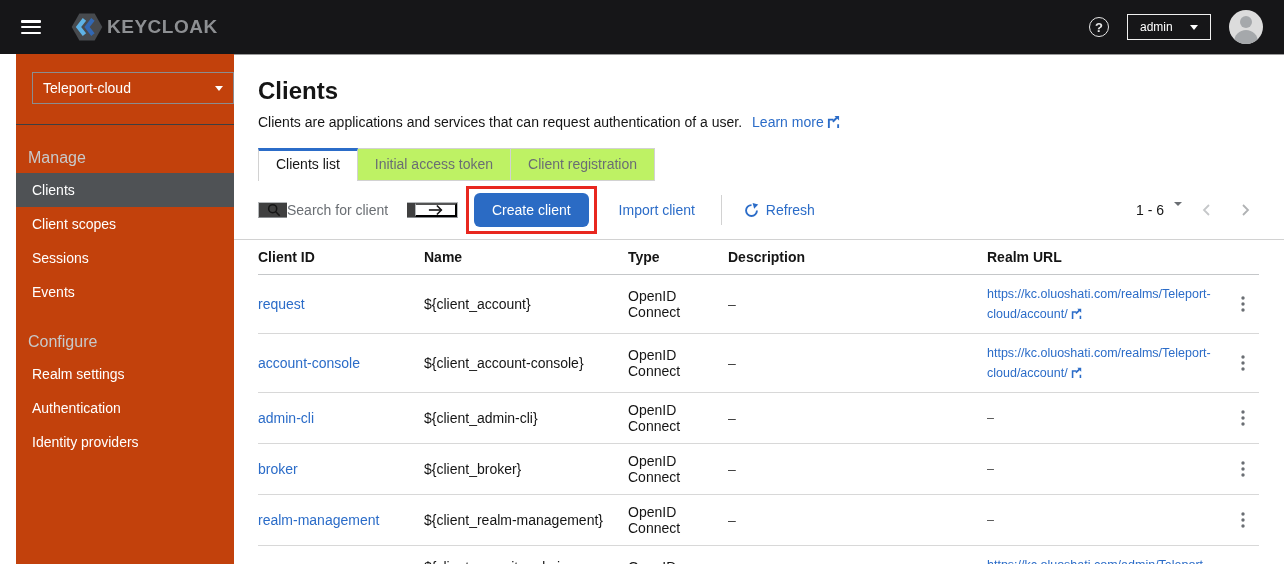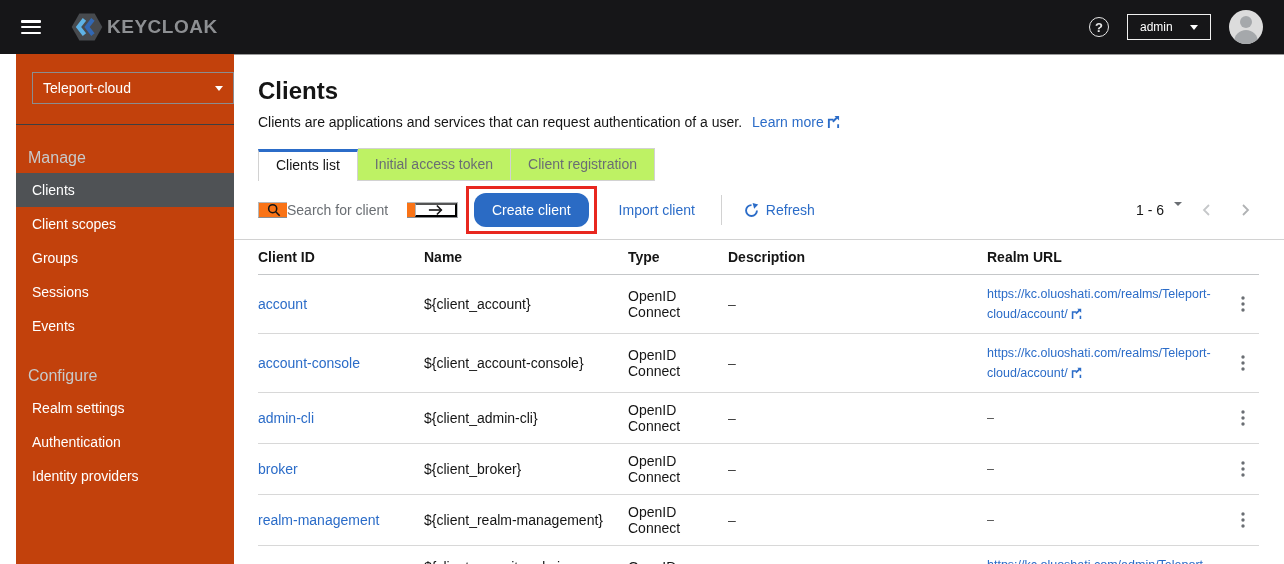--- a/index.html
+++ b/index.html
@@ -37,36 +37,36 @@
 
   
   .main { position:absolute; top:54px; left:234px; width:1050px; height:510px; background:#fff; border-top:1px solid #9a9a9a; overflow:hidden; }
   .page-header { padding:22px 24px 0 24px; }
   .page-title { font-size:24px; font-weight:600; }
   .page-desc { margin-top:9px; font-size:14px; color:#151515; }
   .learn-more { color:#2b6cc8; text-decoration:none; margin-left:10px; cursor:pointer; }
   .ext-icon { display:inline-block; vertical-align:-1px; margin-left:3px; }
 
   
-  .tabs { display:flex; margin:18px 24px 0 24px;align-items:center; }
+  .tabs { display:flex; margin:18px 24px 0 24px; }
   .tab { padding:7px 17px 8px 17px; font-size:14px; background:#bef264; border:1px solid #d2d2d2; color:#6a6e73; cursor:pointer; border-left-width:0; }
   .tab:first-child { border-left-width:1px; }
   .tab.active { background:#fff; color:#151515; border-top:3px solid #2b6cc8; border-bottom:none; padding-top:5px; border-left-width:1px; }
   .tab.active + .tab { border-left-width:0; }
 
   
   .toolbar { display:flex; align-items:center; padding:12px 24px 12px 24px; position:relative; border-bottom:1px solid #d2d2d2; }
-  .search-group { display:flex; align-items:center; height:16px; border:1px solid #b5b8ba; border-bottom-color:#8a8d90; background:#f97316; }
+  .search-group { display:flex; align-items:center; height:16px; border:1px solid #b5b8ba; border-bottom-color:#8a8d90; background:#404040; }
   .search-input-wrap { display:flex; align-items:center; padding:0 8px; width:156px; height:100%; }
   .search-input { border:none; outline:none; width:100%; font-size:14px; color:#151515; font-family:"Liberation Sans",sans-serif; margin-left:6px; }
   .search-input::placeholder { color:#6a6e73; }
   .search-btn { width:42px; height:100%; border-left:1px solid #b5b8ba; background:#fff; display:flex; align-items:center; justify-content:center; cursor:pointer; }
   .create-wrap { position:relative; margin-left:16px; }
   .btn-primary { background:#2b6bc4; color:#fff; border:none; font-size:14px; font-family:"Liberation Sans",sans-serif;
-    padding:9px 18px; border-radius:12px; cursor:pointer; }
+    padding:9px 18px; border-radius:6px; cursor:pointer; }
   .annotation-box { position:absolute; top:-7px; left:-8px; right:-8px; bottom:-7px; border:3px solid #e8271f; pointer-events:none; }
   .link-btn { color:#2b6cc8; font-size:14px; text-decoration:none; cursor:pointer; display:inline-flex; align-items:center; gap:7px; }
   .import-link { margin-left:30px; }
   .toolbar-divider { width:1px; height:30px; background:#d2d2d2; margin:0 22px 0 26px; }
 
   
   .pagination { display:flex; align-items:center; gap:10px; margin-left:auto; }
   .pagination-range { font-size:14px; color:#151515; display:flex; align-items:flex-start; gap:10px; cursor:pointer; }
   .caret-small { width:0; height:0; border-left:4px solid transparent; border-right:4px solid transparent; border-top:4.5px solid #6a6e73; }
   .page-chevron { background:none; border:none; cursor:default; padding:4px 10px; }
@@ -124,21 +124,20 @@
     <div>
   <div class="nav-section">
     <div class="nav-section-title">Manage</div>
     <div>
   <a class="nav-item active">Clients</a>
 
   <a class="nav-item">Client scopes</a>
 
 
 
-  <a class="nav-item">Groups</a>
 
   <a class="nav-item">Sessions</a>
 
   <a class="nav-item">Events</a>
 </div>
   </div>
 
   <div class="nav-section">
     <div class="nav-section-title">Configure</div>
     <div>
@@ -245,21 +244,21 @@
             <th>Client ID</th>
             <th>Name</th>
             <th>Type</th>
             <th>Description</th>
             <th>Realm URL</th>
             <th></th>
           </tr>
         </thead>
       <tbody>
   <tr>
-    <td><a class="cell-link">account</a></td>
+    <td><a class="cell-link">request</a></td>
     <td>${client_account}</td>
     <td>OpenID Connect</td>
     <td class="dash">–</td>
     <td class="cell-home"><a class="cell-link">https://kc.oluoshati.com/realms/Teleport-cloud/account/<span><svg width="11" height="11" viewBox="0 0 14 14" style="display:inline;vertical-align:-1px;margin-left:3px">
                     <path d="M1 4 h6 v2 H3 v8 h8 v-4 h2 v6 H1 Z" fill="#2b6cc8"></path>
                     <path d="M8 1 h5 v5 l-2-2 -4 4 -1.5-1.5 4-4 Z" fill="#2b6cc8"></path>
                   </svg></span></a></td>
     <td>
       <button class="kebab">
         <svg width="4" height="16" viewBox="0 0 4 16">

